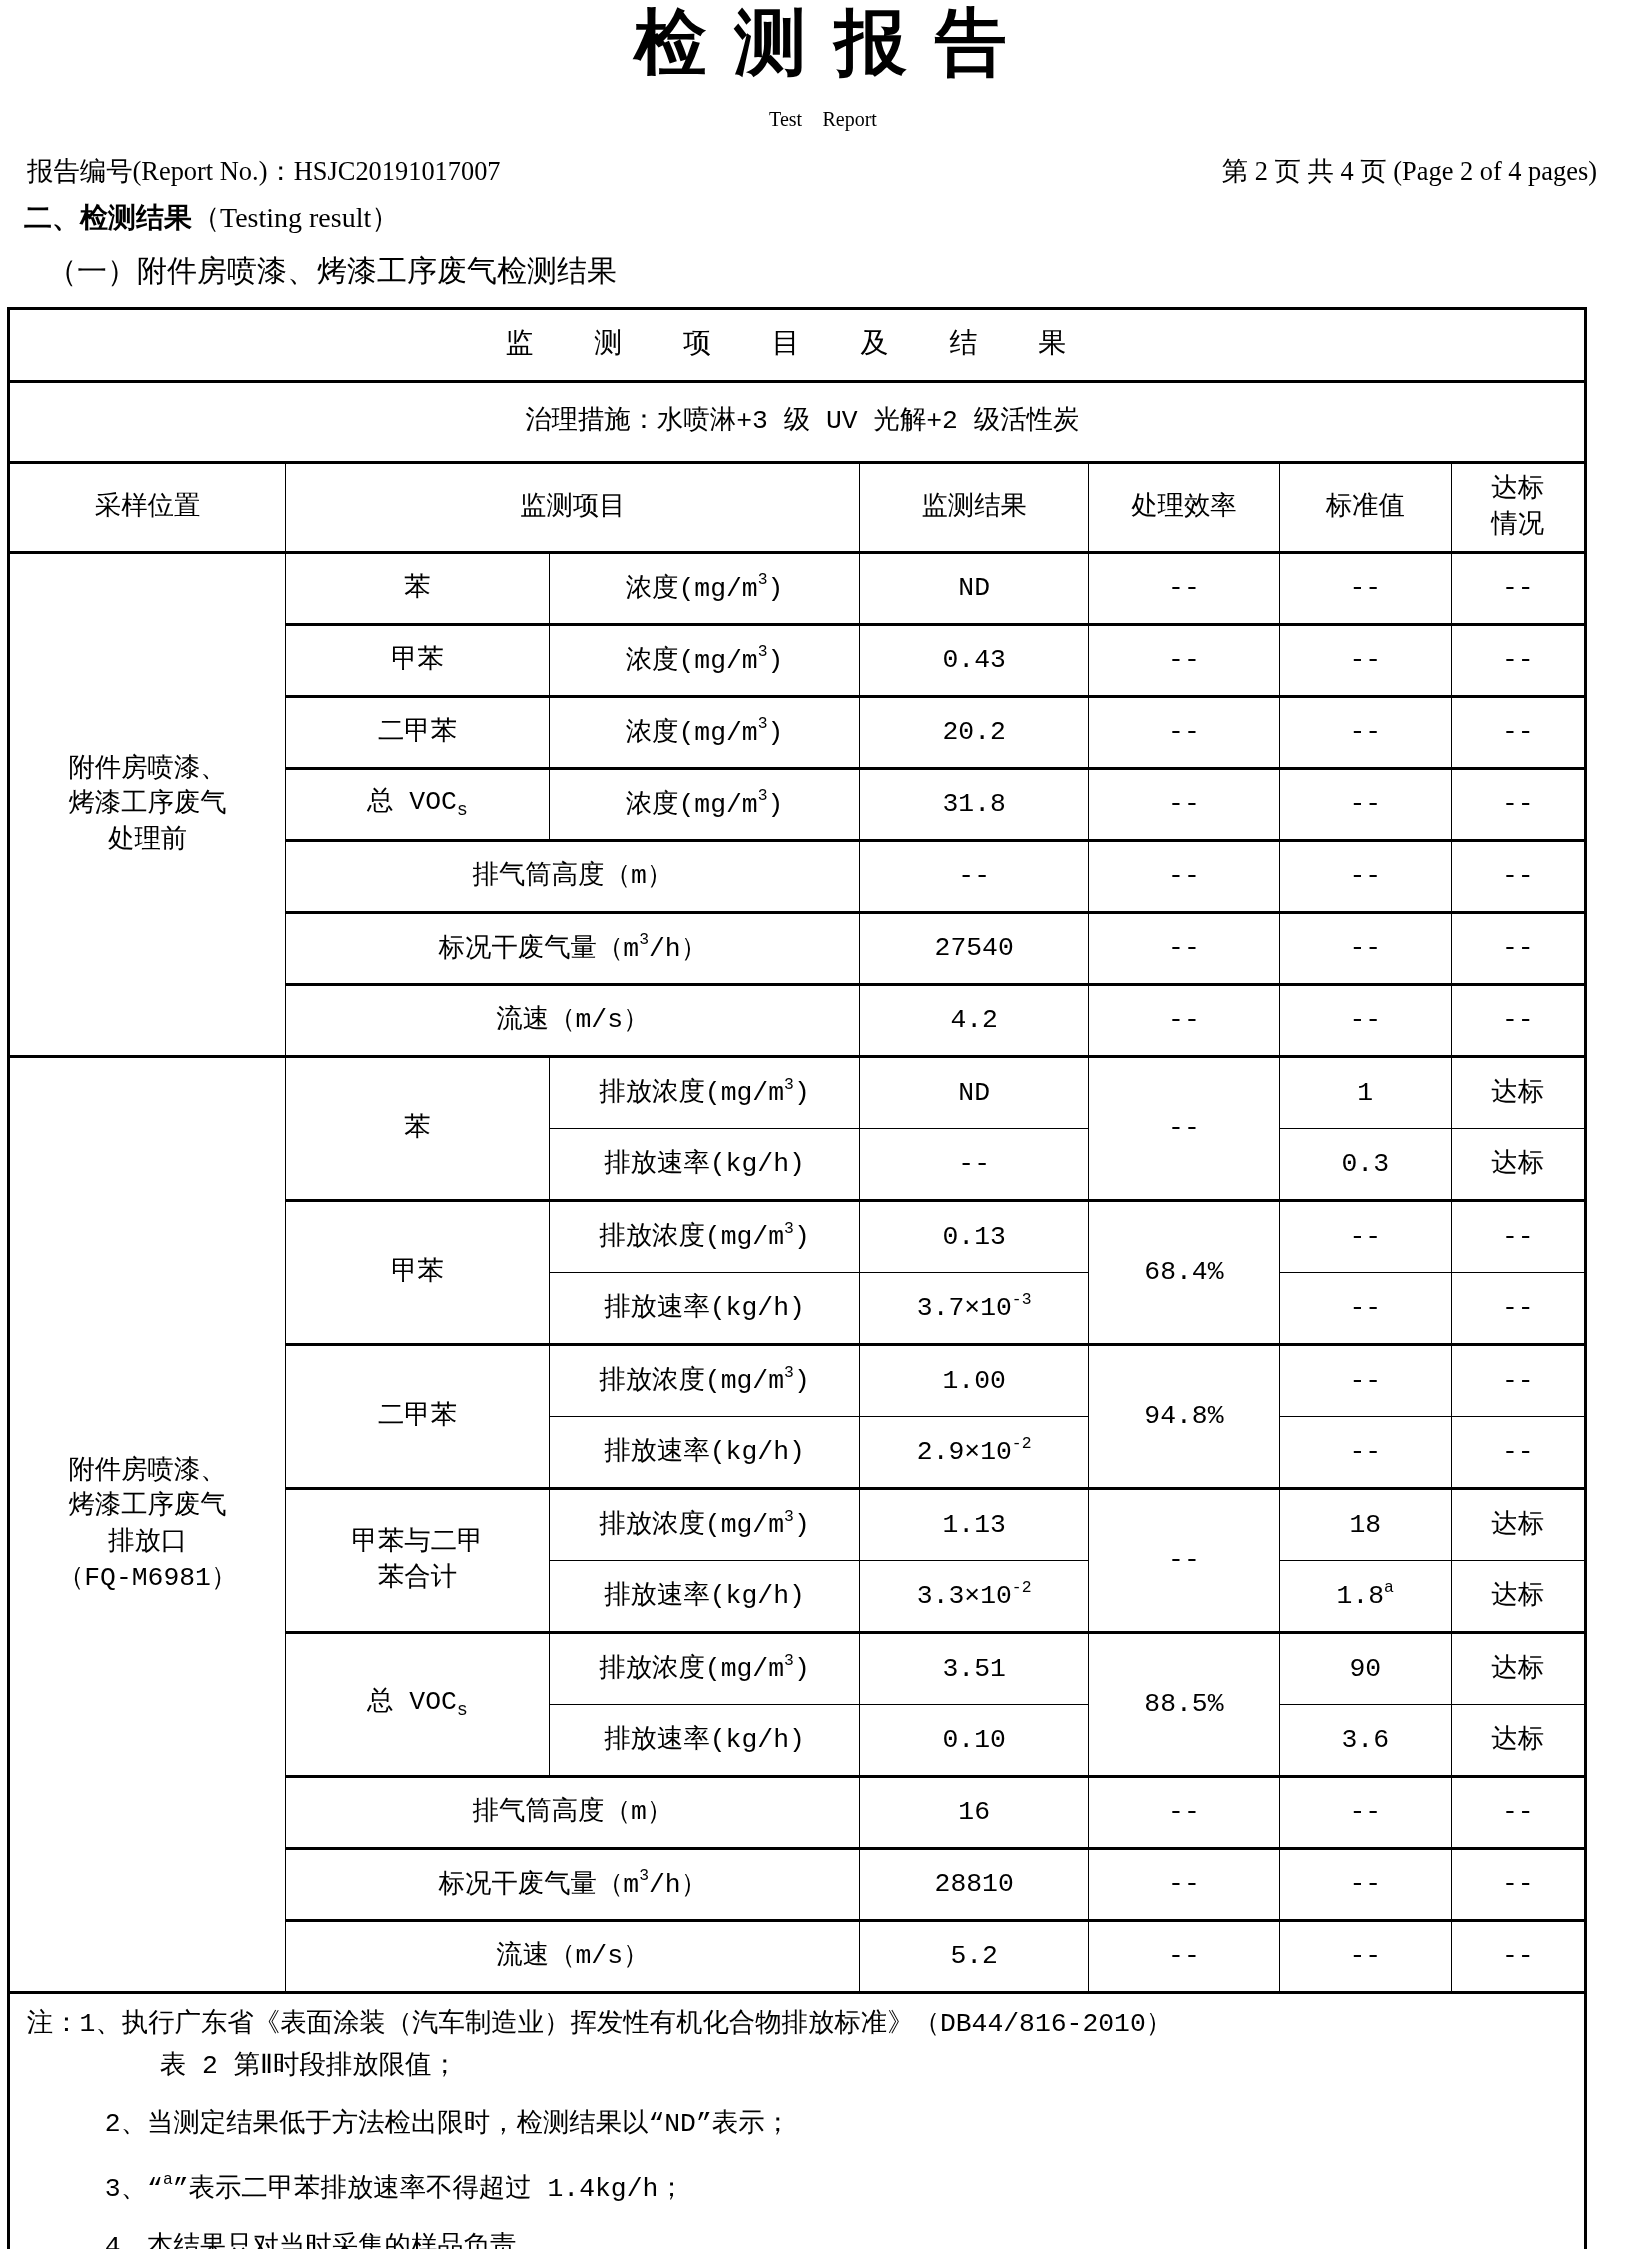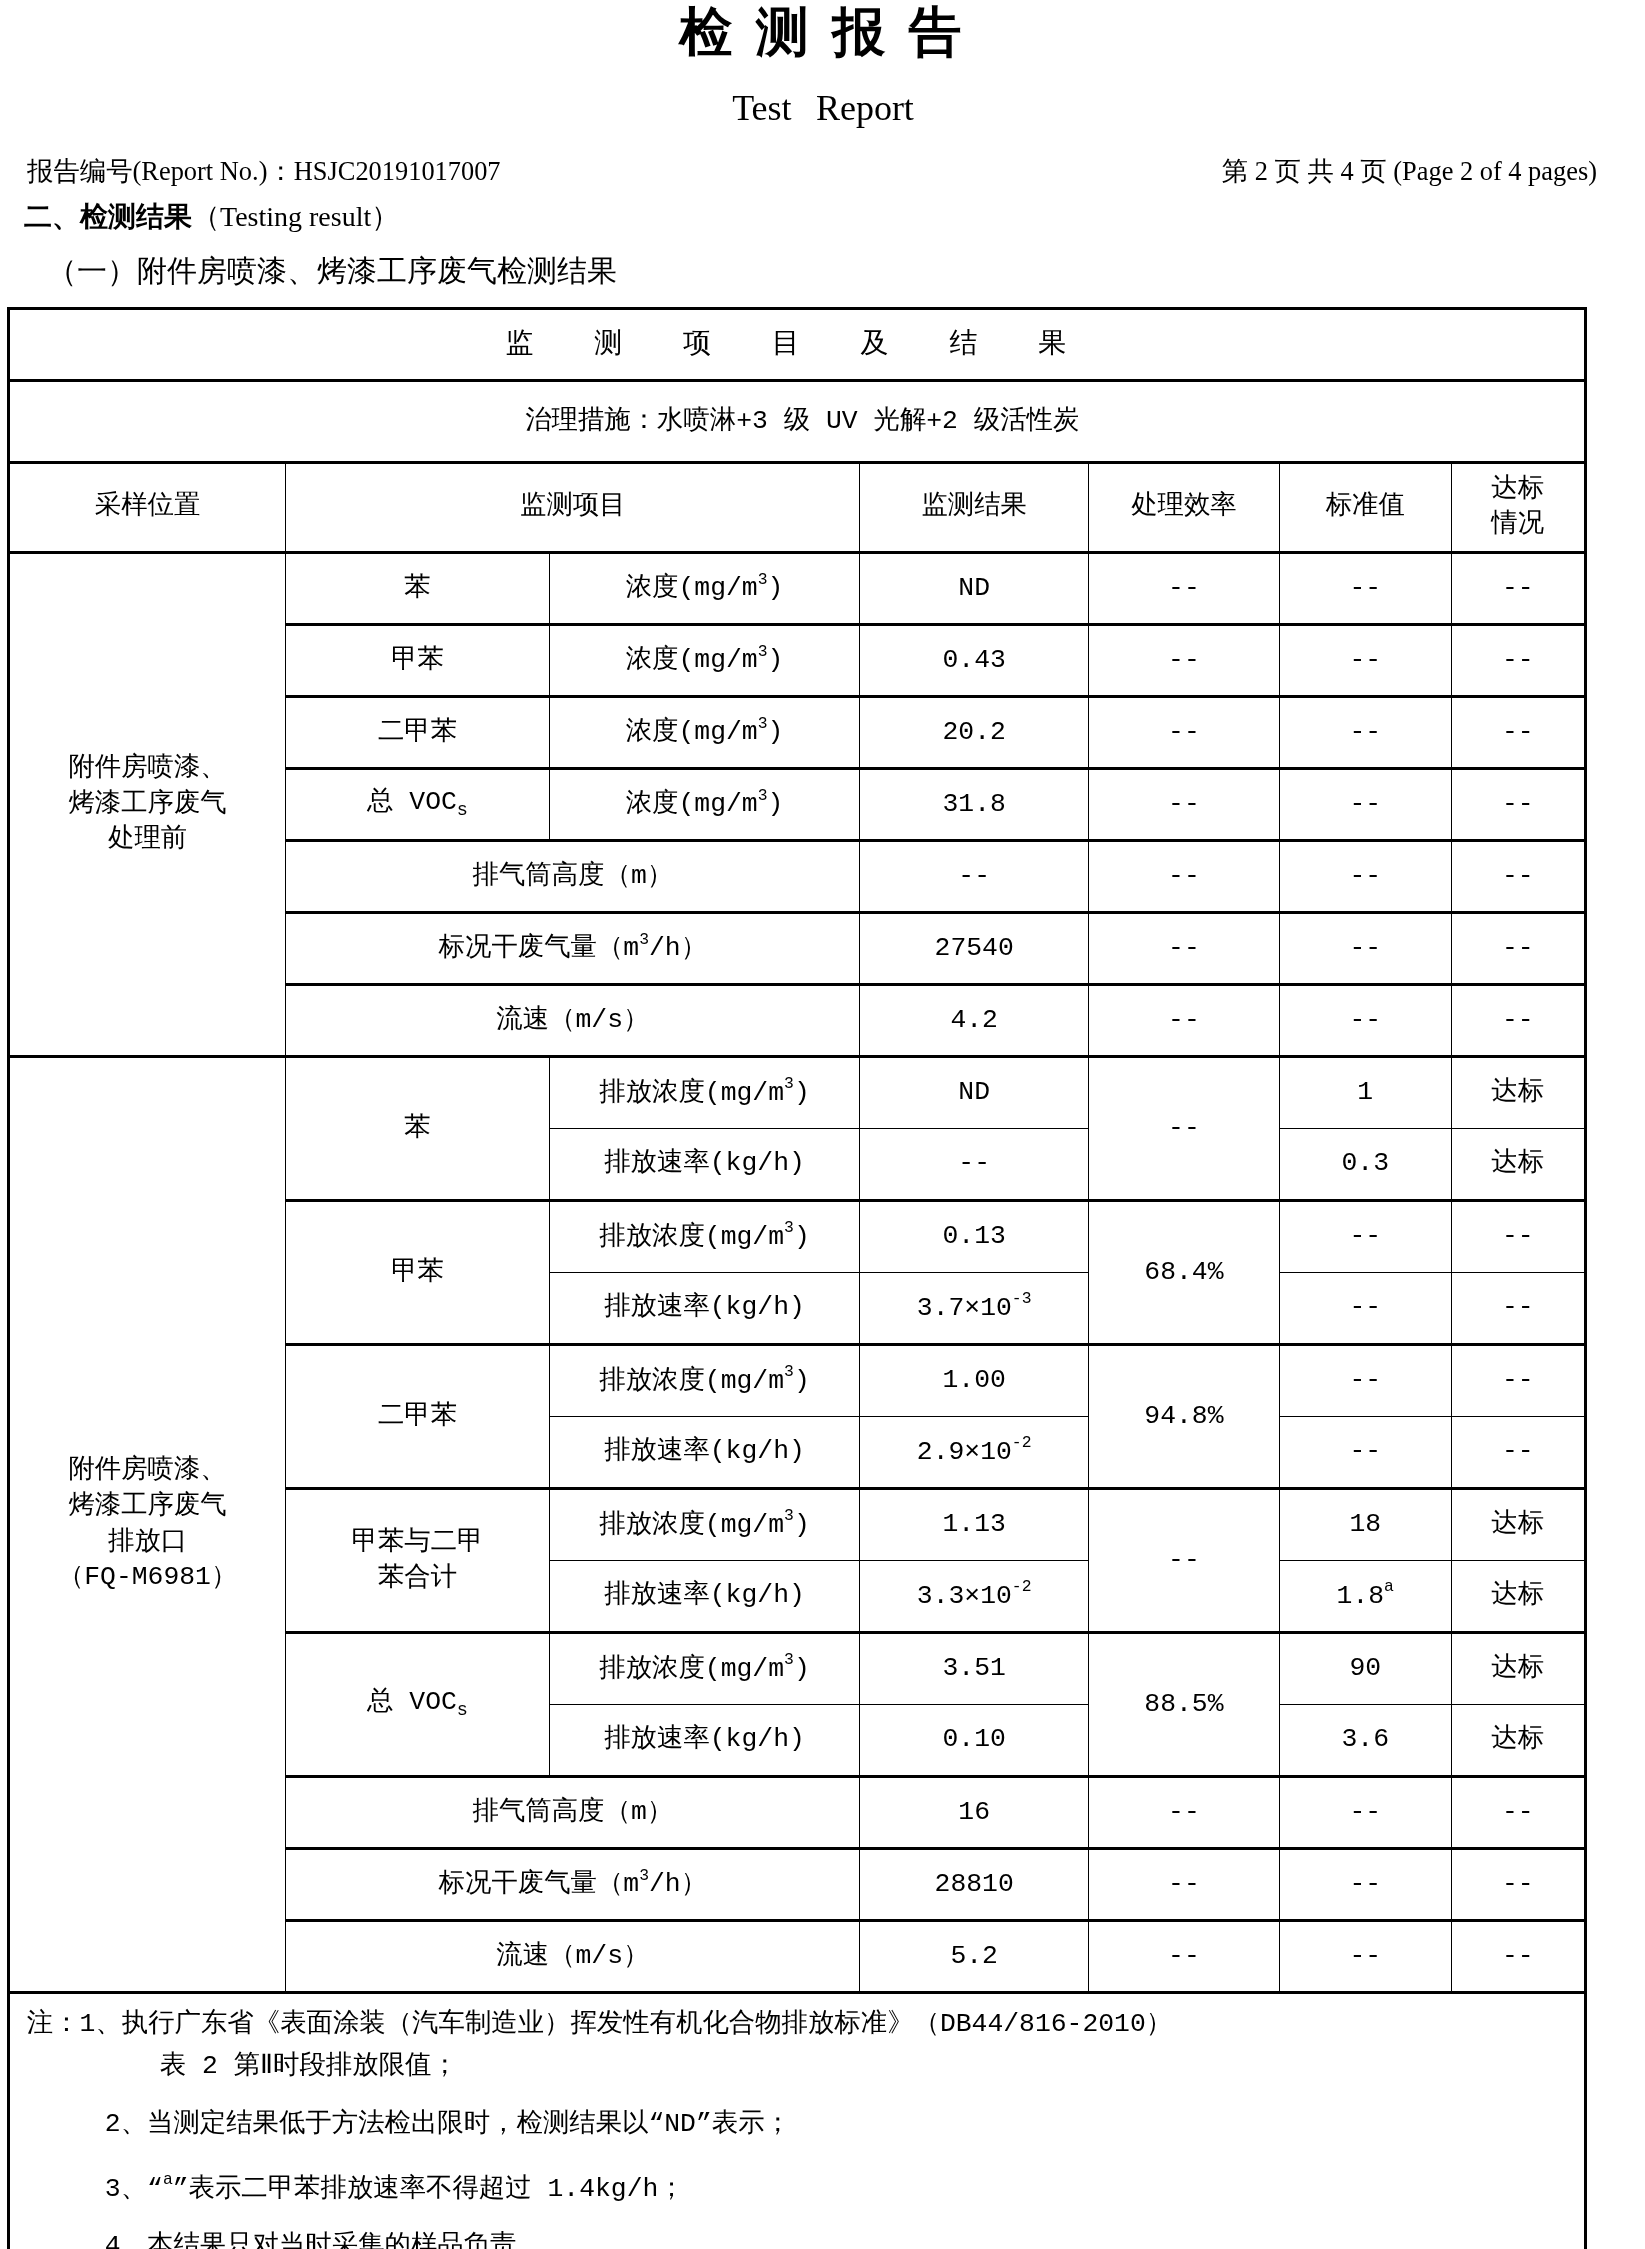--- a/index.html
+++ b/index.html
@@ -8,29 +8,29 @@
     width:1646px;height:2250px;
     background:#ffffff;
     color:#000;
     font-family:"Liberation Serif","DejaVu Serif",serif;
     overflow:hidden;
     box-sizing:border-box;
   }
   .title{
     margin-top:3.4px;
     text-align:center;
-    font-size:53px;
+    font-size:72px;
     font-weight:700;
     line-height:1.12;
     letter-spacing:5.1px;
   }
   .subtitle{
     margin-top:22px;
     text-align:center;
-    font-size:36px;
+    font-size:20px;
     line-height:1.3;
     word-spacing:15.3px;
   }
   .meta-row{
     margin-top:22px;
     display:flex;
     justify-content:space-between;
     align-items:baseline;
     padding:0 49px 0 27px;
     font-size:26.4px;

